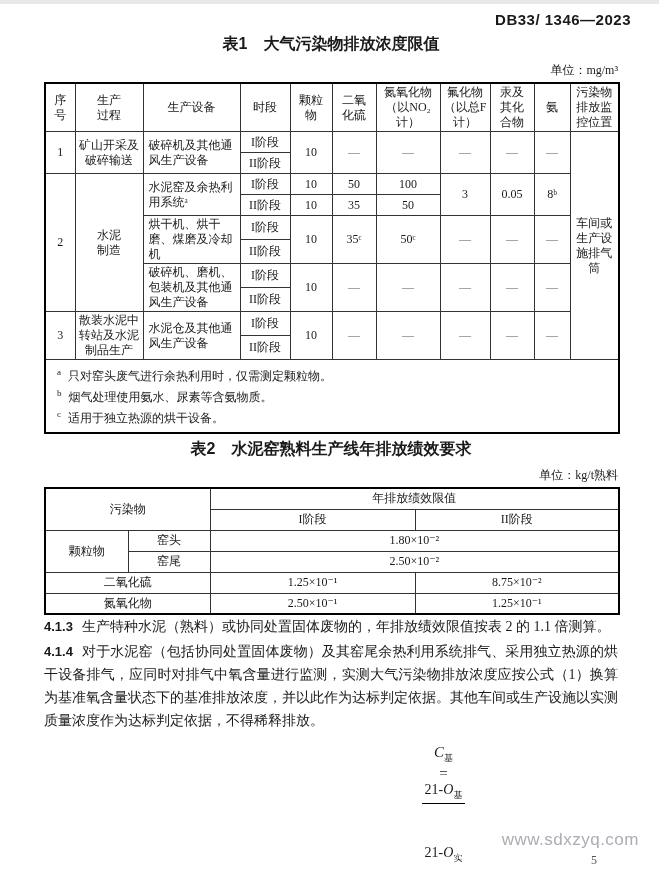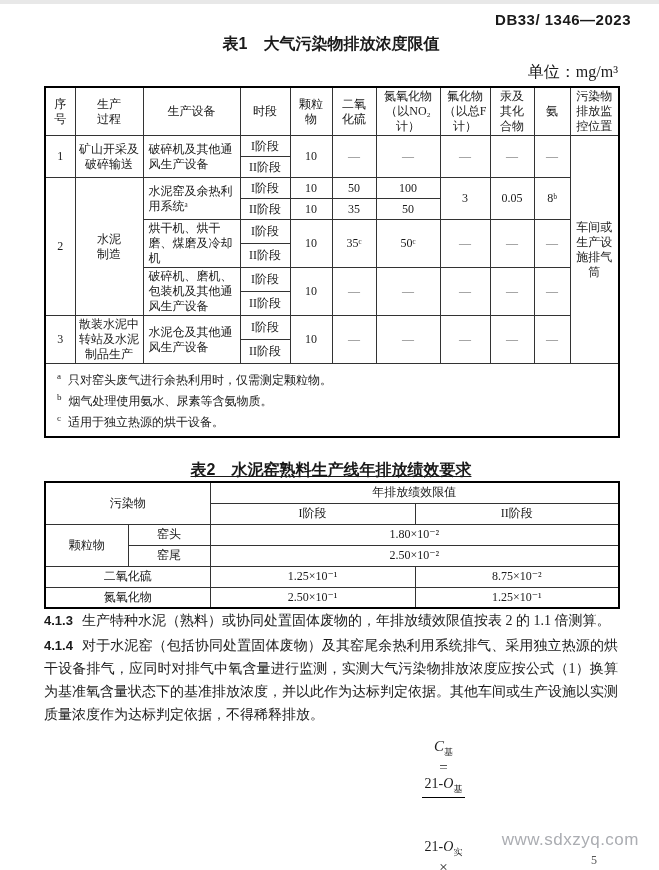--- a/index.html
+++ b/index.html
@@ -18,22 +18,22 @@
     font-family: "Liberation Sans", "DejaVu Sans", sans-serif;
     font-weight: bold; font-size: 15px; letter-spacing: .5px;
   }
   .content { margin: 0 41px 0 44px; width: 574px; }
 
   .tbl-title {
     text-align: center; font-weight: bold; font-size: 16px;
     font-family: "Liberation Sans", "DejaVu Sans", sans-serif;
     margin: 0; padding-top: 30px;
   }
-  .tbl-title.second { padding-top: 22px; text-decoration: underline; }
-  .unit-label { text-align: right; font-size: 16px; margin: 7px 0 3px; }
+  .tbl-title.second { padding-top: 5px; }
+  .unit-label { text-align: right; font-size: 12px; margin: 7px 0 3px; }
 
   table {
     border-collapse: collapse; table-layout: fixed;
     width: 574px; border: 2px solid #000;
   }
   td {
     border: 1px solid #333;
     font-size: 12px; line-height: 15px;
     text-align: center; vertical-align: middle;
     padding: 1px 2px;
@@ -225,20 +225,21 @@
         <td colspan="11" class="fn-cell">
           <div class="fn-line"><span class="fn-marker">a</span><span>只对窑头废气进行余热利用时，仅需测定颗粒物。</span></div>
           <div class="fn-line"><span class="fn-marker">b</span><span>烟气处理使用氨水、尿素等含氨物质。</span></div>
           <div class="fn-line"><span class="fn-marker">c</span><span>适用于独立热源的烘干设备。</span></div>
         </td>
       </tr>
     </tbody>
       </table>
 
     <p class="tbl-title second">表2　水泥窑熟料生产线年排放绩效要求</p>
+    <div class="unit-label">单位：kg/t熟料</div>
 
     <table>
       <colgroup>
         <col style="width:83px">
           <col style="width:82px">
           <col style="width:205px">
           <col style="width:204px">
       </colgroup>
       <tbody>
           <tr class="srow">

